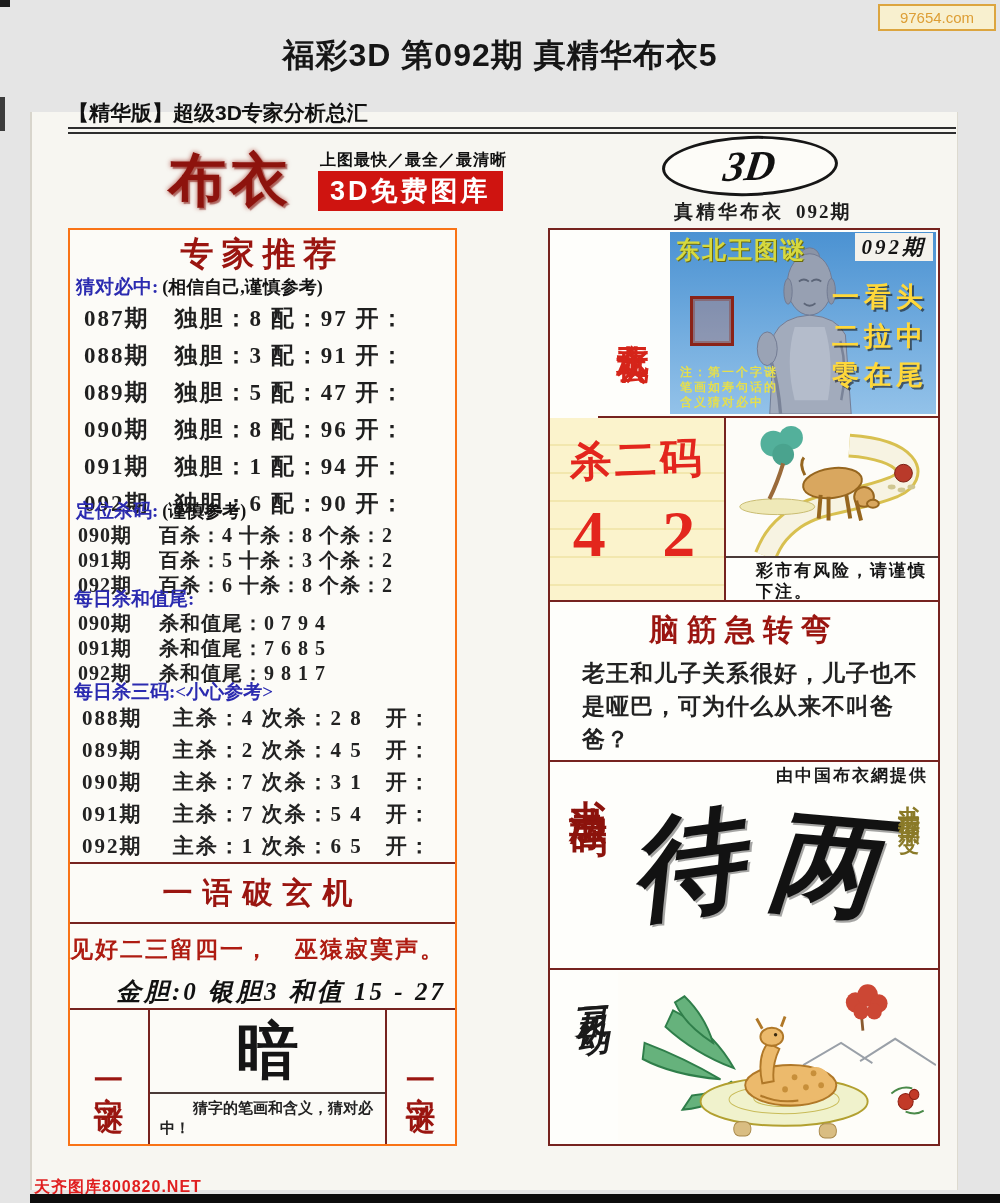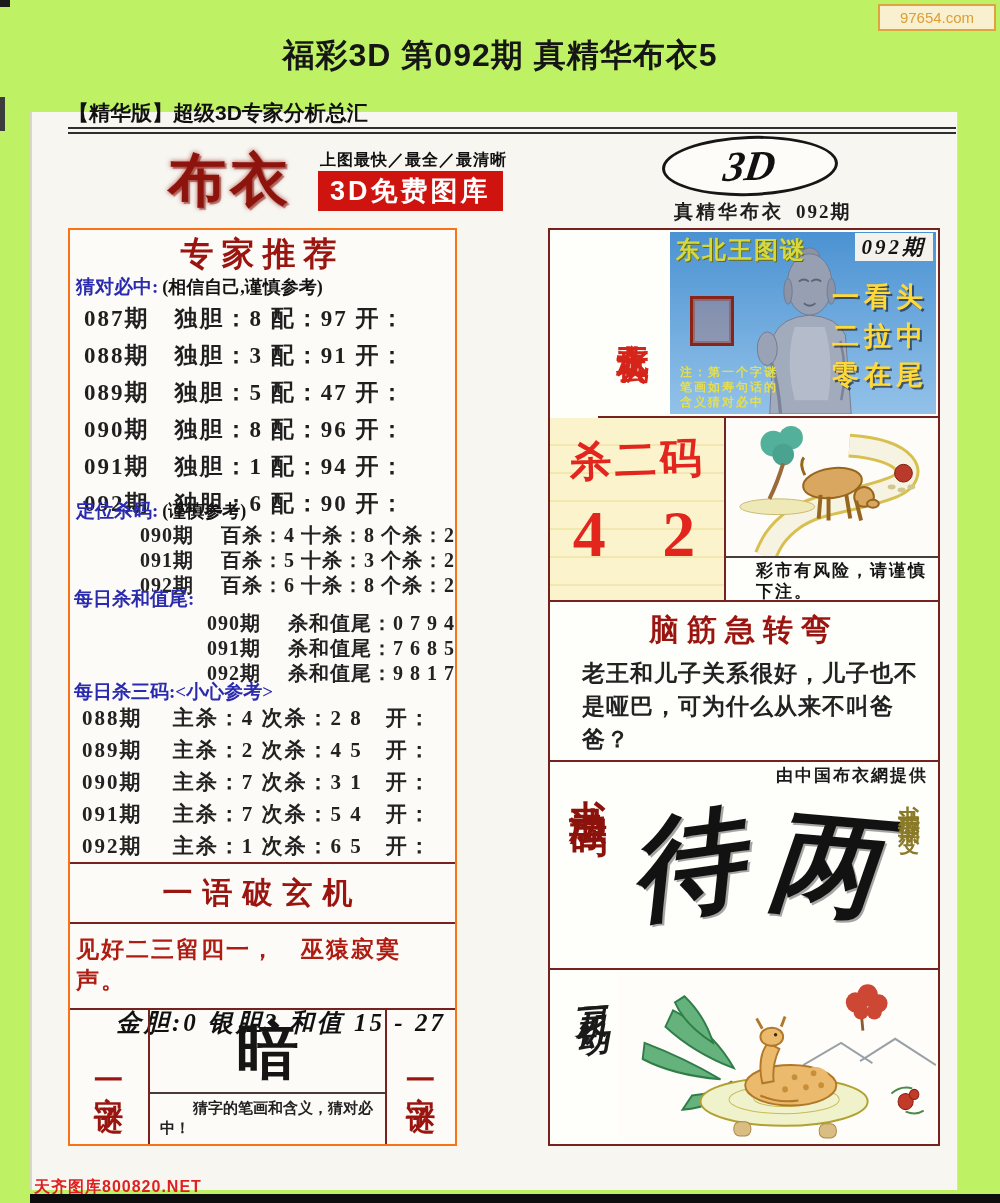--- a/index.html
+++ b/index.html
@@ -1,19 +1,19 @@
 <!DOCTYPE html>
 <html><head>
 <meta charset="utf-8">
 <style>
   * { margin:0; padding:0; box-sizing:border-box; }
   html,body { width:1000px; height:1203px; background:#ffffff;
     font-family:"Liberation Serif","DejaVu Serif",serif; }
   .abs { position:absolute; }
-  #stage { position:relative; width:1000px; height:1203px; overflow:hidden; background:#bef264; }
+  #stage { position:relative; width:1000px; height:1203px; overflow:hidden; background:#e5e5e5; }
 
   
   #content-bg { left:30px; top:112px; width:928px; height:1078px; background:#f7f6f1;
     border-left:2px solid #d8d5cc; border-right:1px solid #dddacf; }
   #corner-mark { left:0; top:0; width:10px; height:7px; background:#1c1c1c; }
   #edge-mark { left:0; top:97px; width:5px; height:34px; background:#3c3c3c; }
   #watermark { right:4px; top:4px; width:118px; height:27px; background:#f8f0cf;
     border:2px solid #dca53f; color:#dd9e35; font:15px "Liberation Sans",sans-serif;
     display:flex; align-items:center; justify-content:center; }
   #main-title { left:0; top:34px; width:1000px; text-align:center;
@@ -40,30 +40,30 @@
     background:#fcfbf7; }
   #left-box .sec { position:absolute; left:0; width:100%; }
   .lp-title { top:2px; text-align:center; font-weight:bold; font-size:33px; color:#9a1510; letter-spacing:8px; }
   .lp-danma { top:44px; padding-left:6px; }
   .lbl-blue { color:#2b2bb0; font-weight:bold; font-size:19px; }
   .lbl-note { color:#141414; font-weight:bold; font-size:18px; }
   .rows-dan { top:70px; }
   .rows-dan .r { height:37px; line-height:37px; padding-left:14px; font-size:23px; font-weight:600; color:#1f1f1f; letter-spacing:2px; }
   .hd-dingwei { top:268px; padding-left:6px; }
   .rows-dingwei { top:293px; }
-  .rows-dingwei .r, .rows-hezhi .r { height:25px; line-height:25px; padding-left:16px; font-size:20px; font-weight:600; color:#222; letter-spacing:1px;text-align:right; }
+  .rows-dingwei .r, .rows-hezhi .r { height:25px; line-height:25px; padding-left:8px; font-size:20px; font-weight:600; color:#222; letter-spacing:1px; }
   .hd-hezhi { top:356px; padding-left:4px; }
   .rows-hezhi { top:381px; }
   .hd-sansha { top:449px; padding-left:4px; }
   .rows-sansha { top:472px; }
   .rows-sansha .r { height:32px; line-height:32px; padding-left:12px; font-size:21px; font-weight:600; color:#222; letter-spacing:2px; }
   .riddle-sec { top:632px; border-top:2px solid #76231f; }
   .riddle-title { text-align:center; font-weight:bold; font-size:30px; color:#9a1510;
     letter-spacing:10px; padding:9px 0 8px; border-bottom:2px solid #76231f; }
-  .riddle-text { padding:10px 6px 0 6px; font-size:23px; font-weight:600; color:#ae1c12; letter-spacing:2px; }
+  .riddle-text { padding:10px 6px 0 0; font-size:23px; font-weight:600; color:#ae1c12; letter-spacing:2px; }
   .riddle-hint { padding:10px 0 0 46px; font:bold italic 25px "Liberation Serif",serif; color:#111; letter-spacing:3px; }
   .word-grid { top:778px; height:136px; display:flex; border-top:2px solid #76231f; }
   .wg-side { width:80px; display:flex; align-items:center; justify-content:center; }
   .wg-side.first { border-right:2px solid #76231f; }
   .wg-side.last { width:70px; border-left:2px solid #76231f; }
   .v-red { writing-mode:vertical-rl; text-orientation:upright; font-weight:bold; font-size:29px;
     color:#9a1510; letter-spacing:8px; }
   .wg-mid { flex:1; display:flex; flex-direction:column; }
   .wg-char { height:84px; border-bottom:2px solid #4a3a38; display:flex; align-items:center;
     justify-content:center; font-weight:bold; font-size:62px; color:#151515; }

